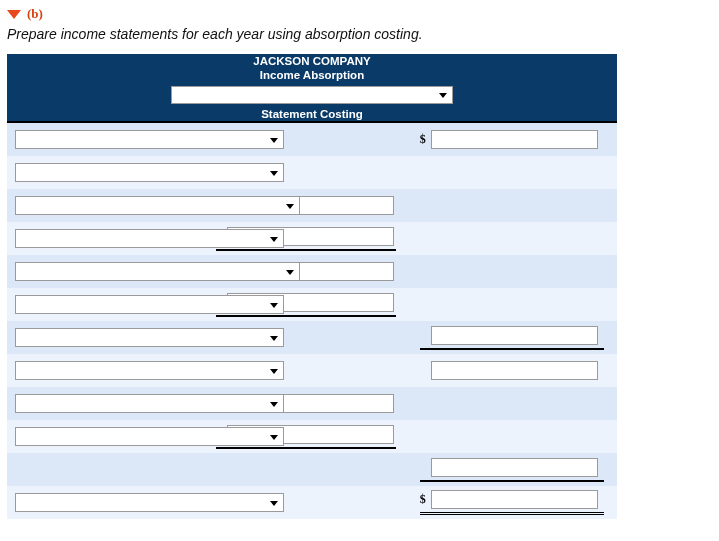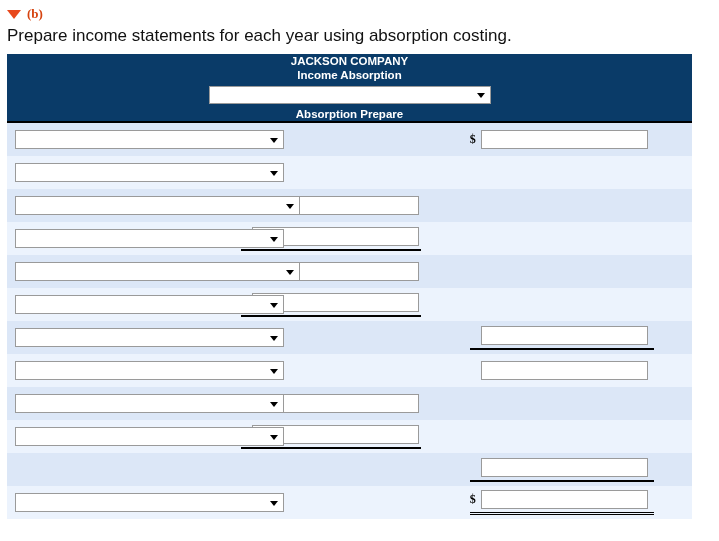--- a/index.html
+++ b/index.html
@@ -39,31 +39,32 @@
   .part-label {
     color: #d6430f;
     font-weight: bold;
     font-size: 13px;
     font-family: "Liberation Serif", serif;
   }
   .instruction {
     position: absolute;
     left: 7px;
     top: 26px;
-    font-size: 17px;
+    font-size: 14px;
     color: #111111;
     white-space: nowrap;
+    font-style: italic;
   }
 
   
   .statement {
     position: absolute;
     left: 7px;
     top: 54px;
-    width: 685px;
+    width: 610px;
     border-collapse: collapse;
     table-layout: fixed;
   }
   .statement td { padding: 0; vertical-align: middle; }
 
   .hdr-cell {
     background: #0a3b68;
     color: #ffffff;
     text-align: center;
     font-weight: bold;
@@ -165,21 +166,21 @@
         <span class="hdr-line">JACKSON COMPANY</span>
         <span class="hdr-line">Income Absorption</span>
         <span class="hdr-select-wrap">
           <span class="sel-box">
             <select class="ui hdr-select">
               <option></option>
             </select>
             <span class="arrow"></span>
           </span>
         </span>
-        <span class="hdr-line">Absorption Prepare</span>
+        <span class="hdr-line">Statement Costing</span>
       </td>
     </tr>
   </tbody>
   <tbody id="rows-host">
       <tr class="row-odd">
         <td class="c-label">
           <div class="cellrow">
             <span class="sel-box"><select class="ui sel-narrow"><option></option></select><span class="arrow"></span></span>
           </div>
         </td>

